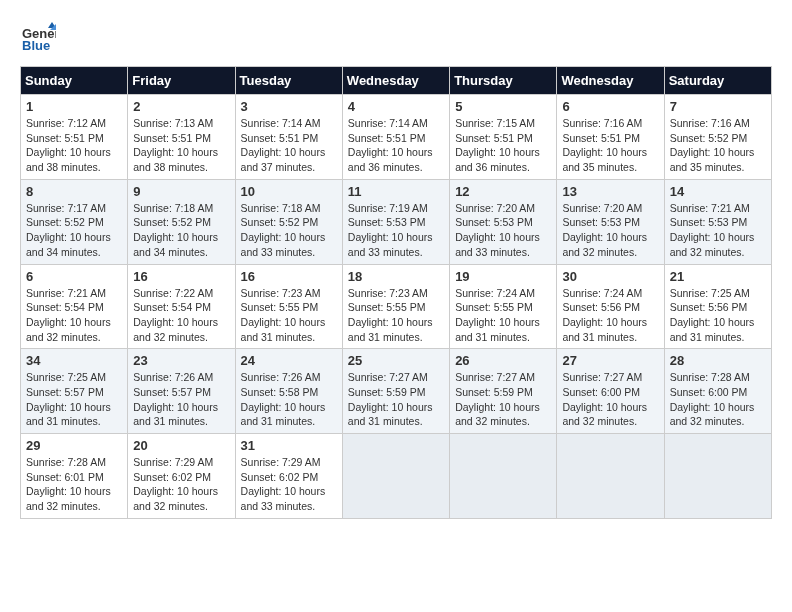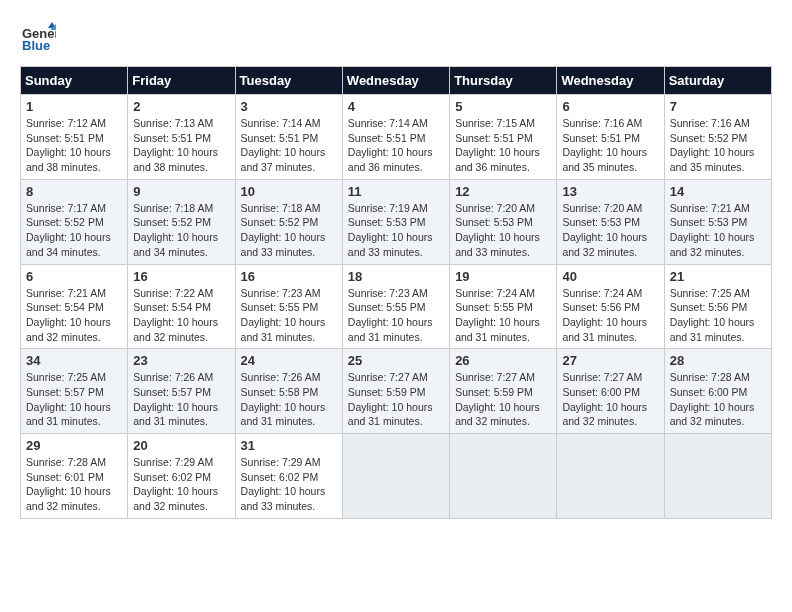--- a/index.html
+++ b/index.html
@@ -188,21 +188,21 @@
         </td>
         <td>
           <span class="day-num">18</span>
           <div class="day-info">Sunrise: 7:23 AM<br>Sunset: 5:55 PM<br>Daylight: 10 hours<br>and 31 minutes.</div>
         </td>
         <td>
           <span class="day-num">19</span>
           <div class="day-info">Sunrise: 7:24 AM<br>Sunset: 5:55 PM<br>Daylight: 10 hours<br>and 31 minutes.</div>
         </td>
         <td>
-          <span class="day-num">40</span>
+          <span class="day-num">30</span>
           <div class="day-info">Sunrise: 7:24 AM<br>Sunset: 5:56 PM<br>Daylight: 10 hours<br>and 31 minutes.</div>
         </td>
         <td>
           <span class="day-num">21</span>
           <div class="day-info">Sunrise: 7:25 AM<br>Sunset: 5:56 PM<br>Daylight: 10 hours<br>and 31 minutes.</div>
         </td>
       </tr>
       <tr>
         <td>
           <span class="day-num">34</span>

